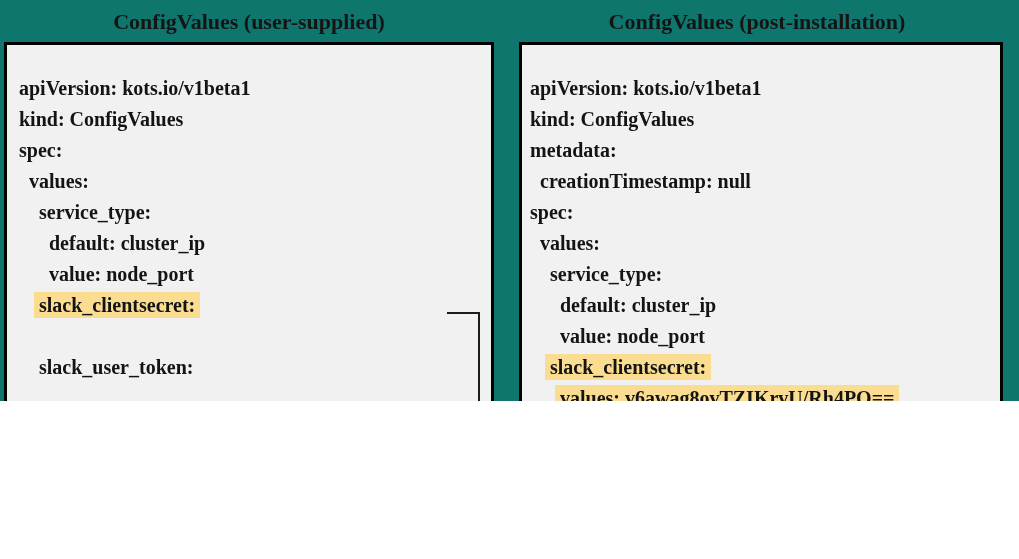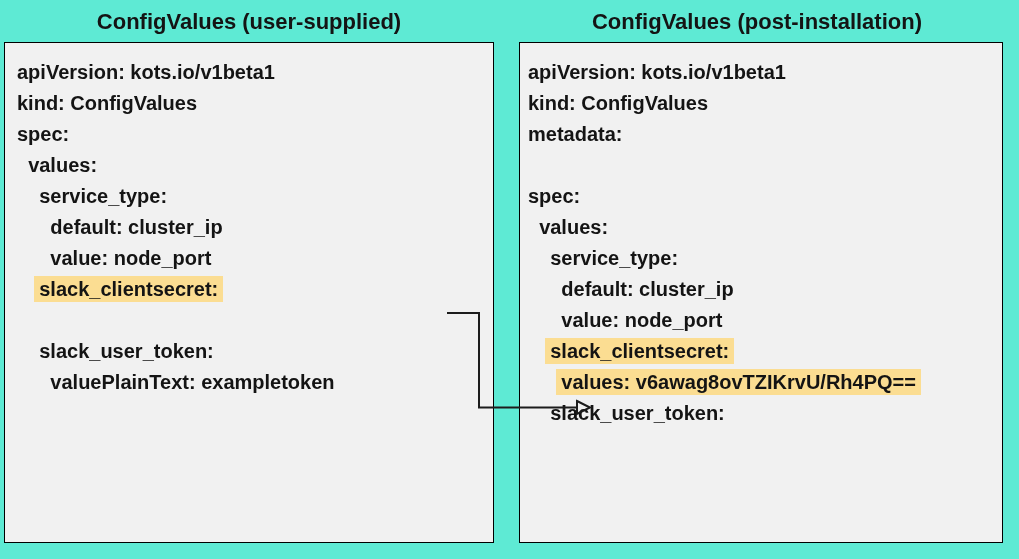--- a/index.html
+++ b/index.html
@@ -1,20 +1,20 @@
 <!DOCTYPE html>
 <html style="--hl: #fbdd92; --panel-bg: #f1f1f1;"><head>
 <meta charset="utf-8">
 <style>
   html,body{margin:0;padding:0;background:#ffffff;}
   .stage{
     position:relative;
-    width:1019px;height:559px;
-    background:#5eead4;
-    font-family:Liberation Sans, sans-serif;
+    width:1019px;height:401px;
+    background:#0f766e;
+    font-family:Liberation Serif, serif;
     font-weight:bold;
     overflow:hidden;
   }
   .panel-title{
     position:absolute;
     top:9px;
     font-size:22px;
     line-height:26px;
     color:#141414;
     text-align:center;
@@ -22,22 +22,22 @@
     white-space:pre;
   }
   .panel-title.left{left:4px;width:490px;}
   .panel-title.right{left:515px;width:484px;}
   .panel{
     position:absolute;
     top:42px;
     height:501px;
     box-sizing:border-box;
     background:var(--panel-bg,#f1f1f1);
-    border:1px solid #000000;
-    padding-top:14px;
+    border:3px solid #000000;
+    padding-top:28px;
   }
   .panel.left{left:4px;width:490px;padding-left:12px;}
   .panel.right{left:519px;width:484px;padding-left:8px;}
   .line{
     height:31px;
     line-height:31px;
     font-size:20px;
     color:#141414;
     white-space:pre;
   }
@@ -65,28 +65,28 @@
     <div class="line"><span class="sp"></span><span class="txt">apiVersion: kots.io/v1beta1</span></div>
     <div class="line"><span class="sp"></span><span class="txt">kind: ConfigValues</span></div>
     <div class="line"><span class="sp"></span><span class="txt">spec:</span></div>
     <div class="line"><span class="sp">  </span><span class="txt">values:</span></div>
     <div class="line"><span class="sp">    </span><span class="txt">service_type:</span></div>
     <div class="line"><span class="sp">      </span><span class="txt">default: cluster_ip</span></div>
     <div class="line"><span class="sp">      </span><span class="txt">value: node_port</span></div>
     <div class="line"><span class="sp">    </span><span class="txt hl">slack_clientsecret:</span></div>
     <div class="line"><span class="sp">      </span></div>
     <div class="line"><span class="sp">    </span><span class="txt">slack_user_token:</span></div>
-    <div class="line"><span class="sp">      </span><span class="txt">valuePlainText: exampletoken</span></div>
+    <div class="line"><span class="sp">      </span></div>
   </div>
 
   <div class="panel right">
     <div class="line"><span class="sp"></span><span class="txt">apiVersion: kots.io/v1beta1</span></div>
     <div class="line"><span class="sp"></span><span class="txt">kind: ConfigValues</span></div>
     <div class="line"><span class="sp"></span><span class="txt">metadata:</span></div>
-    <div class="line"><span class="sp">  </span></div>
+    <div class="line"><span class="sp">  </span><span class="txt">creationTimestamp: null</span></div>
     <div class="line"><span class="sp"></span><span class="txt">spec:</span></div>
     <div class="line"><span class="sp">  </span><span class="txt">values:</span></div>
     <div class="line"><span class="sp">    </span><span class="txt">service_type:</span></div>
     <div class="line"><span class="sp">      </span><span class="txt">default: cluster_ip</span></div>
     <div class="line"><span class="sp">      </span><span class="txt">value: node_port</span></div>
     <div class="line"><span class="sp">    </span><span class="txt hl">slack_clientsecret:</span></div>
     <div class="line"><span class="sp">      </span><span class="txt hl">values: v6awag8ovTZIKrvU/Rh4PQ==</span></div>
     <div class="line"><span class="sp">    </span><span class="txt">slack_user_token:</span></div>
     <div class="line"><span class="sp">      </span></div>
   </div>

